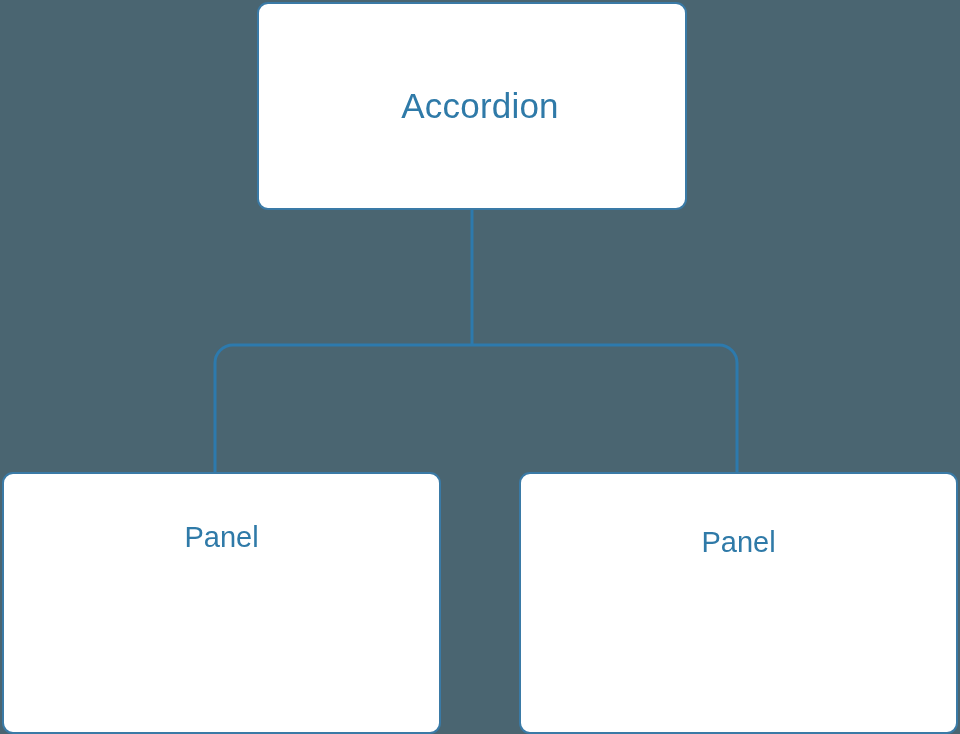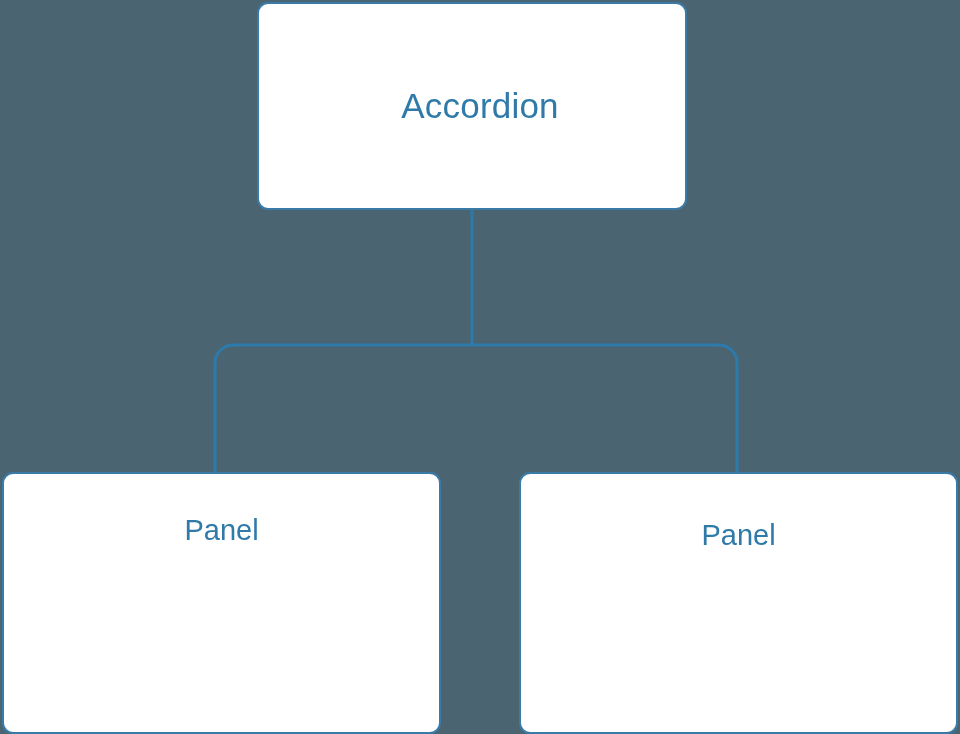--- a/index.html
+++ b/index.html
@@ -51,21 +51,21 @@
     font-size: 35px;
     color: #2f7aa8;
     letter-spacing: 0.2px;
   }
 
   .node-panel {
     height: 262px;
     display: flex;
     flex-direction: column;
     align-items: center;
-    padding-top: 0;
+    padding-top: 7px;
   }
   .node-panel-left {
     left: 2px;
     top: 472px;
     width: 439px;
   }
   .node-panel-right {
     left: 519px;
     top: 472px;
     width: 439px;

